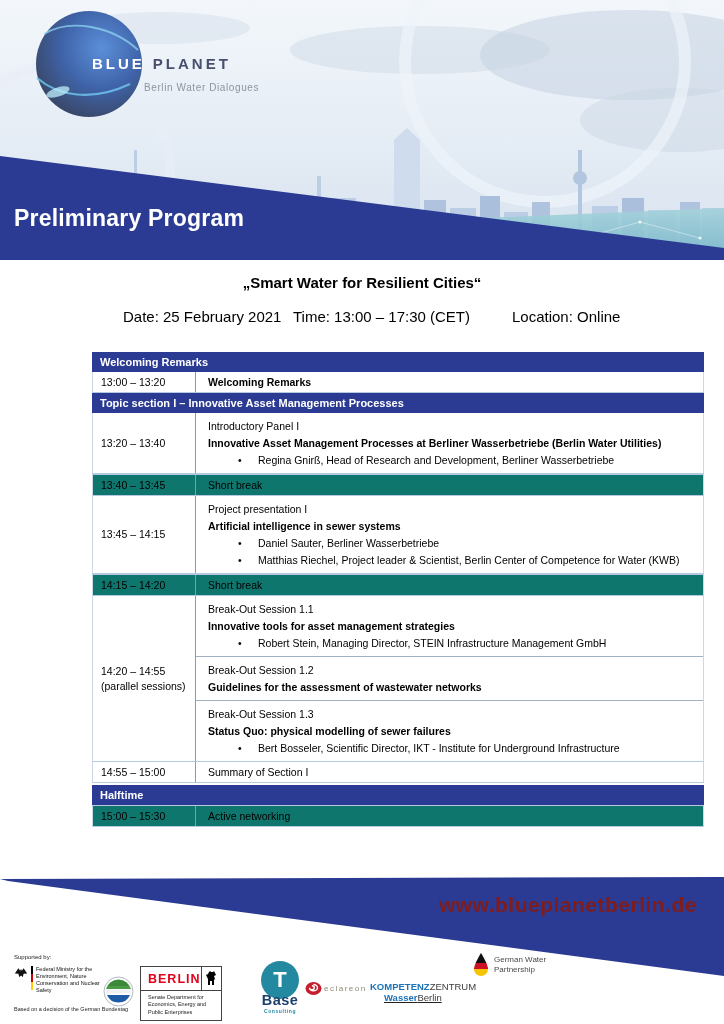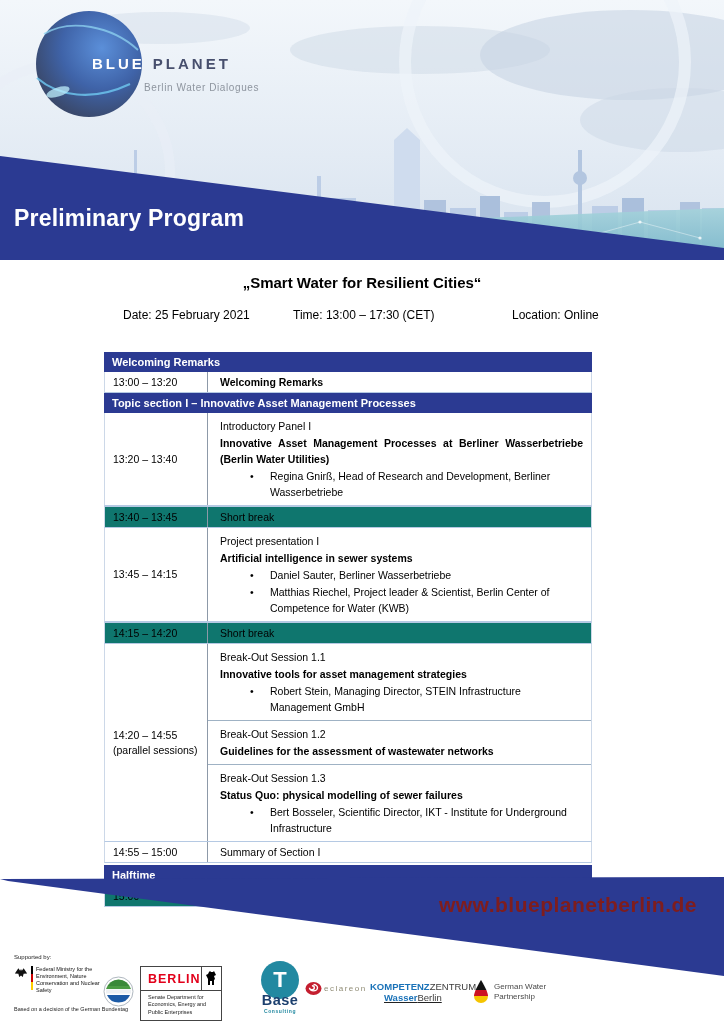--- a/index.html
+++ b/index.html
@@ -10,27 +10,27 @@
   .hero{position:absolute;top:0;left:0;width:724px;height:260px;}
   .logo-line{position:absolute;top:55px;left:92px;font-size:15px;font-weight:700;letter-spacing:3px;white-space:nowrap;}
   .logo-line .w1{color:#ffffff;}
   .logo-line .w2{color:#474f6d;margin-left:8px;}
   .logo-tagline{position:absolute;top:82px;left:144px;font-size:10px;color:#8e959f;letter-spacing:.6px;white-space:nowrap;}
   .banner-title{position:absolute;top:205px;left:14px;color:#ffffff;font-size:23px;font-weight:700;letter-spacing:.2px;}
 
   
   .event-title{position:absolute;top:274px;left:0;width:724px;text-align:center;
                font-size:15px;font-weight:700;color:#000;}
-  .event-meta{position:absolute;top:308px;left:0;width:724px;height:18px;font-size:12px;color:#000;}
+  .event-meta{position:absolute;top:308px;left:0;width:724px;height:18px;font-size:15px;color:#000;}
   .event-meta .m-date{position:absolute;left:123px;}
   .event-meta .m-time{position:absolute;left:293px;}
   .event-meta .m-loc{position:absolute;left:512px;}
 
   
-  .program{position:absolute;top:352px;left:104px;width:488px;font-size:10.5px;color:#000;}
+  .program{position:absolute;top:352px;left:92px;width:612px;font-size:10.5px;color:#000;}
   .psection{background:#2b3a92;color:#fff;font-weight:700;font-size:11px;
             padding:3px 0 3px 8px;line-height:14px;}
   .psection.gap-top{margin-top:2px;}
   .prow{display:flex;background:#fff;border-bottom:1px solid #b5c9e3;
         border-left:1px solid #ccd8e8;border-right:1px solid #ccd8e8;box-sizing:border-box;}
   .prow.shaded{background:#0f766e;border-top:1px solid #b5c9e3;}
   .ptime{flex:0 0 102px;width:102px;box-sizing:border-box;display:flex;flex-direction:column;
          justify-content:center;padding:2px 4px 2px 8px;line-height:15px;}
   .pcontent{flex:1;border-left:1px solid #8d99a8;padding:4px 8px 4px 12px;line-height:16px;box-sizing:border-box;}
   .prow.simple .pcontent{display:flex;align-items:center;padding-top:2px;padding-bottom:2px;min-height:17px;}
@@ -67,21 +67,21 @@
   .tbase-circle{width:38px;height:38px;border-radius:50%;background:#2289a1;color:#fff;
                 font-size:22px;font-weight:700;display:flex;align-items:center;justify-content:center;margin:0 auto;}
   .tbase-name{font-size:14.5px;font-weight:700;color:#1c3f6e;margin-top:-7px;letter-spacing:.5px;}
   .tbase-sub{font-size:5px;color:#2289a1;font-weight:700;letter-spacing:.6px;}
   .sp-eclareon{left:305px;top:980px;display:flex;align-items:center;gap:2px;}
   .ecl-text{font-size:8px;color:#8f8b74;letter-spacing:1.5px;}
   .sp-kwb{left:370px;top:982px;font-size:9.5px;line-height:1.15;white-space:nowrap;}
   .kwb-blue{color:#1a72b8;font-weight:700;}
   .kwb-dark{color:#3c3c3c;}
   .kwb-l2{margin-left:14px;text-decoration:underline;}
-  .sp-gwp{left:473px;top:979px;display:flex;align-items:center;gap:5px;}
+  .sp-gwp{left:473px;top:952px;display:flex;align-items:center;gap:5px;}
   .gwp-text{font-size:8px;color:#4a4a4a;line-height:1.25;}
 </style>
 </head>
 <body>
 
 <div class="page">
 
   <svg class="hero" width="724" height="260" viewBox="0 0 724 260">
     <defs>
       <linearGradient id="sky" x1="0" y1="0" x2="0" y2="1">

